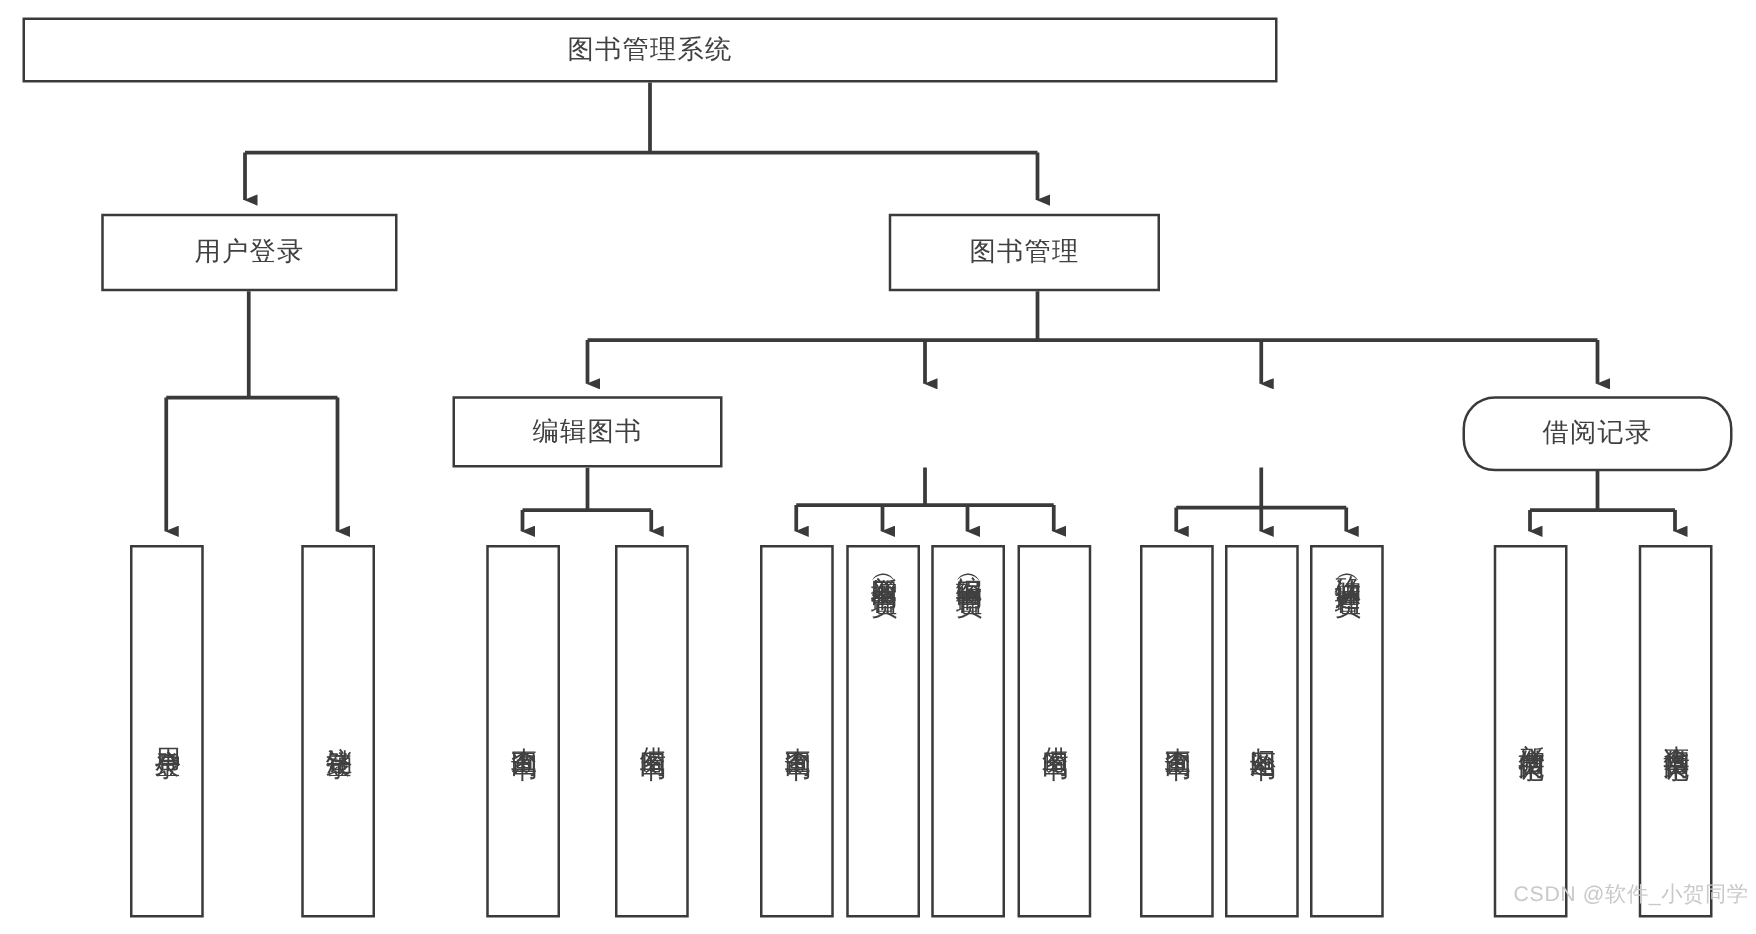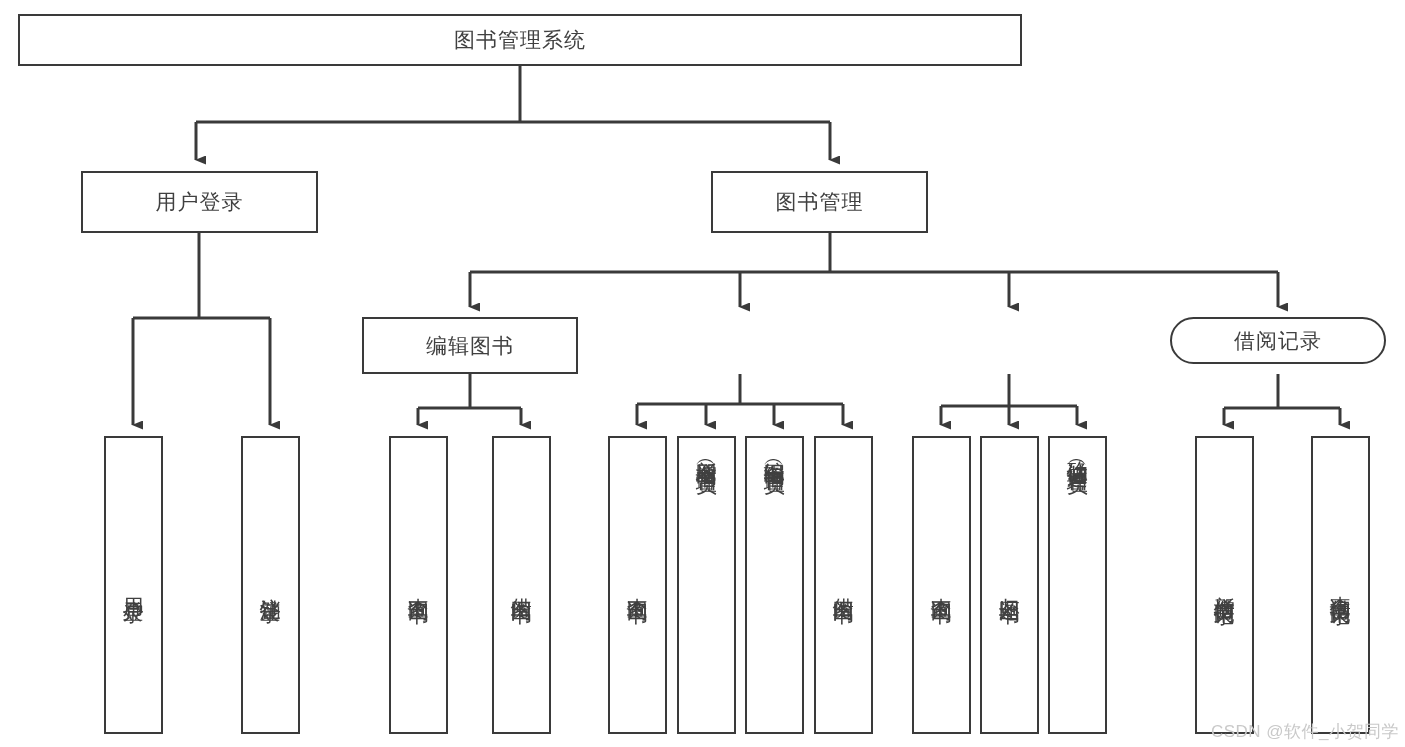--- a/index.html
+++ b/index.html
@@ -56,21 +56,21 @@
   .node-v.pad-center {
     justify-content: center;
   }
   .node-v.pad-top {
     justify-content: flex-start;
     padding-top: 6px;
   }
   .watermark {
     position: absolute;
     right: 6px;
-    bottom: 4px;
+    bottom: 20px;
     font-size: 17px;
     color: #c9c9c9;
     letter-spacing: 0.5px;
     white-space: nowrap;
     user-select: none;
   }
 </style>
 </head>
 <body>
 
@@ -133,21 +133,21 @@
   <div class="node node-h" style="left:81px; top:171px; width:237px; height:62px;">
     <span>用户登录</span>
   </div>
   <div class="node node-h" style="left:711px; top:171px; width:217px; height:62px;">
     <span>图书管理</span>
   </div>
 
   <div class="node node-h" style="left:362px; top:317px; width:216px; height:57px;">
     <span>编辑图书</span>
   </div>
-  <div class="node node-h" style="left:1170px; top:317px; width:216px; height:47px;border-radius:26px;">
+  <div class="node node-h" style="left:1170px; top:317px; width:216px; height:60px;border-radius:26px;">
     <span>借阅记录</span>
   </div>
 
   <div class="node node-v pad-center" style="left:104px; top:436px; width:59px; height:298px;">
     <span>用户登录</span>
   </div>
   <div class="node node-v pad-center" style="left:241px; top:436px; width:59px; height:298px;">
     <span>注销登录</span>
   </div>
 

